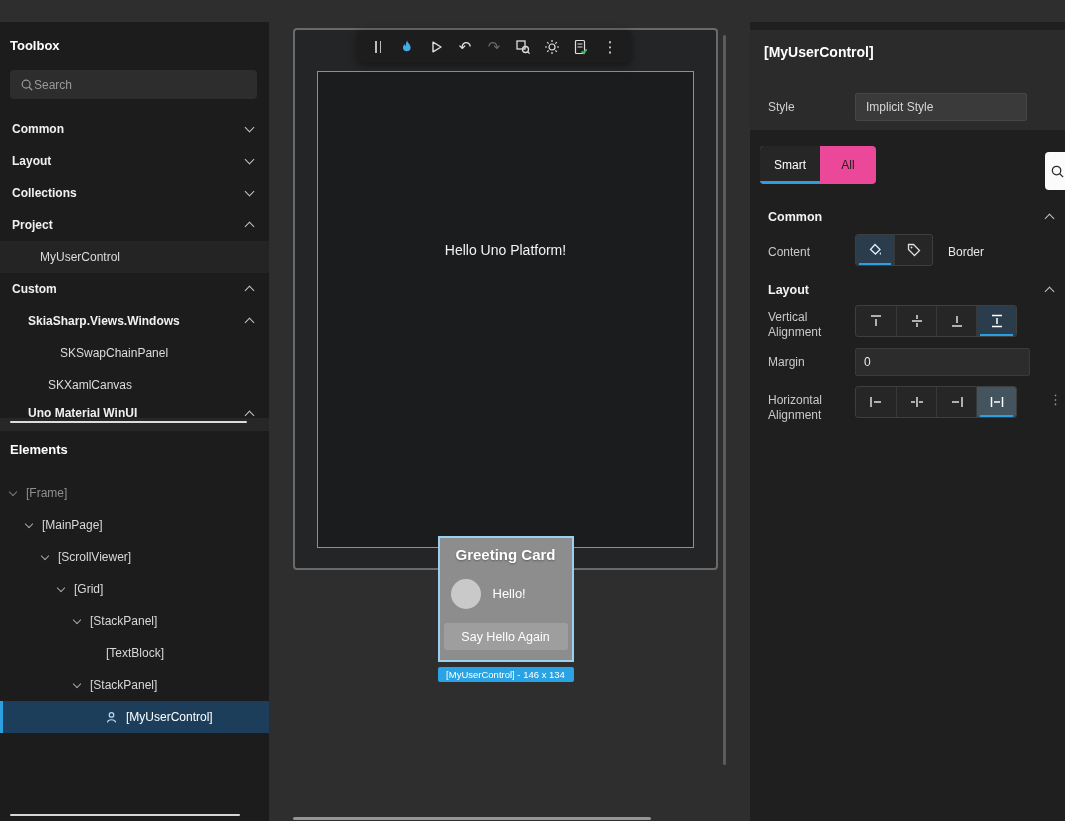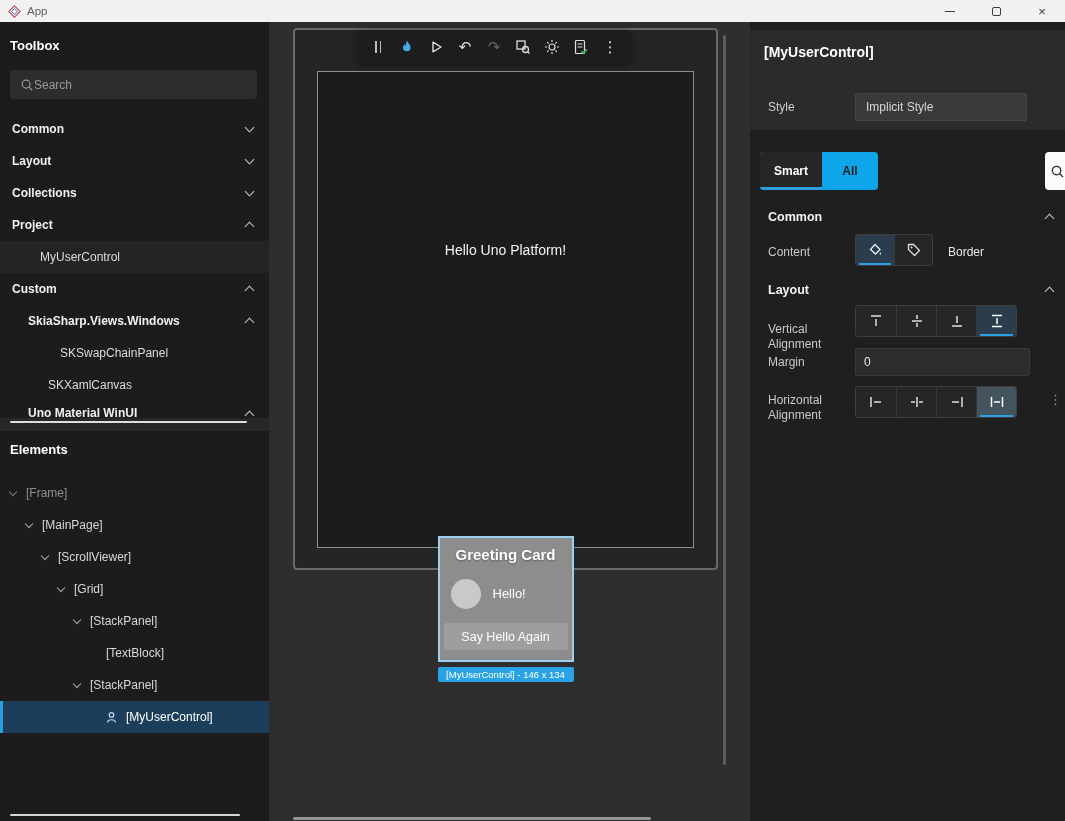--- a/index.html
+++ b/index.html
@@ -64,21 +64,21 @@
 
   .vscroll { position:absolute; right:24px; top:13px; width:3px; height:730px; background:#5c5c5c; border-radius:2px; }
   .hscroll { position:absolute; left:24px; bottom:1px; width:358px; height:3px; background:#949494; border-radius:2px; }
 
   
   .rp { position:absolute; top:22px; right:0; width:315px; height:799px; background:#1f1f1f; overflow:hidden; z-index:20; }
   .rp-header { position:absolute; top:8px; left:0; right:0; height:100px; background:#2b2b2b; }
   .rp-title { position:absolute; top:14px; left:14px; font-size:14px; font-weight:bold; color:#ffffff; }
   .rp-style-label { position:absolute; top:70px; left:18px; font-size:12px; color:#cfcfcf; }
   .rp-style-input { position:absolute; top:63px; left:105px; width:172px; height:28px; background:#3a3a3a; border:1px solid #464646; border-radius:2px; color:#d6d6d6; font-size:12px; padding:0 10px; font-family:inherit; outline:none; }
-  .tabs { position:absolute; top:130px; left:10px; height:38px; display:flex; background:#0ea5e9; border-radius:4px; overflow:hidden;font-weight:bold; }
+  .tabs { position:absolute; top:124px; left:10px; height:38px; display:flex; background:#ec4899; border-radius:4px; overflow:hidden; }
   .tab { min-width:56px; padding:0 14px; display:flex; align-items:center; justify-content:center; font-size:12px; }
   .tab.active { background:#262626; color:#ffffff; position:relative; }
   .tab.active::after { content:""; position:absolute; bottom:0; left:0; right:0; height:3px; background:#2b9fe0; }
   .tab.inactive { color:#1f1f1f; }
   .tab-search-btn { position:absolute; top:130px; right:-13px; width:33px; height:38px; background:#fbfbfb; border-radius:4px; display:flex; align-items:center; padding-left:5px; }
 
   .rp-sect-header { position:absolute; left:18px; right:12px; height:24px; display:flex; align-items:center; justify-content:space-between; }
   .rp-sect-label { font-size:12.5px; font-weight:bold; color:#f2f2f2; }
   .rp-label { position:absolute; left:18px; font-size:12px; color:#c9c9c9; width:82px; line-height:15px; }
   .seg { position:absolute; left:105px; display:flex; border:1px solid #3e3e3e; border-radius:3px; overflow:hidden; height:32px; background:#262626; }
@@ -92,40 +92,20 @@
   .rp-input { position:absolute; left:105px; width:175px; height:28px; background:#2c2c2c; border:1px solid #3a3a3a; border-radius:2px; color:#e8e8e8; font-size:12px; padding:0 8px; font-family:inherit; outline:none; }
   .panel-kebab { position:absolute; right:3px; top:370px; color:#9a9a9a; font-size:13px; }
 
   svg { display:block; }
 </style>
 </head>
 <body>
 
 <div id="root">
 
-  <div class="titlebar">
-    <span>
-      <svg width="13" height="13" viewBox="0 0 16 16">
-          <path d="M8 1 L15 8 L8 15 L1 8 Z" fill="none" stroke="#c0504d" stroke-width="1.4"></path>
-          <path d="M8 4.5 L11.5 8 L8 11.5 L4.5 8 Z" fill="none" stroke="#4472c4" stroke-width="1.2"></path>
-        </svg>
-    </span>
-    <span class="app-title">App</span>
-    <div class="win-controls">
-      <div class="win-btn">
-          <span class="icon-min"></span>
-        </div>
-      <div class="win-btn">
-          <span class="icon-max"></span>
-        </div>
-      <div class="win-btn">
-          <span class="icon-close">×</span>
-        </div>
-    </div>
-  </div>
 
   <div class="sidebar">
 
     <div class="panel-title" style="top:16px">Toolbox</div>
 
     <div class="search">
       <span>
         <svg width="14" height="14" viewBox="0 0 16 16">
             <circle cx="7" cy="7" r="4.5" fill="none" stroke="#9a9a9a" stroke-width="1.4"></circle>
             <line x1="10.4" y1="10.4" x2="14" y2="14" stroke="#9a9a9a" stroke-width="1.4"></line>
@@ -330,21 +310,21 @@
           </svg>
       </div>
     </div>
     <div class="rp-value" style="top:223px; left:198px">Border</div>
 
     <div class="rp-sect-header" style="top:256px">
       <span class="rp-sect-label">Layout</span>
       <span class="chev up"></span>
     </div>
 
-    <div class="rp-label" style="top:300px; width:62px">Vertical Alignment</div>
+    <div class="rp-label" style="top:288px; width:62px">Vertical Alignment</div>
     <div class="seg" style="top:283px">
       <div class="segbtn">
         <svg width="16" height="16" viewBox="0 0 16 16" stroke="#dedede" stroke-width="1.5" fill="none">
             <path d="M3 3h10M8 6v7"></path>
           </svg>
       </div>
       <div class="segbtn">
         <svg width="16" height="16" viewBox="0 0 16 16" stroke="#dedede" stroke-width="1.5" fill="none">
             <path d="M3 8h10M8 2v4M8 10v4"></path>
           </svg>

